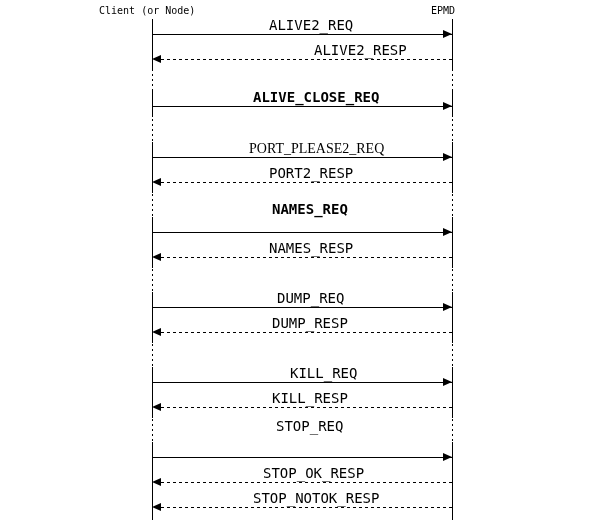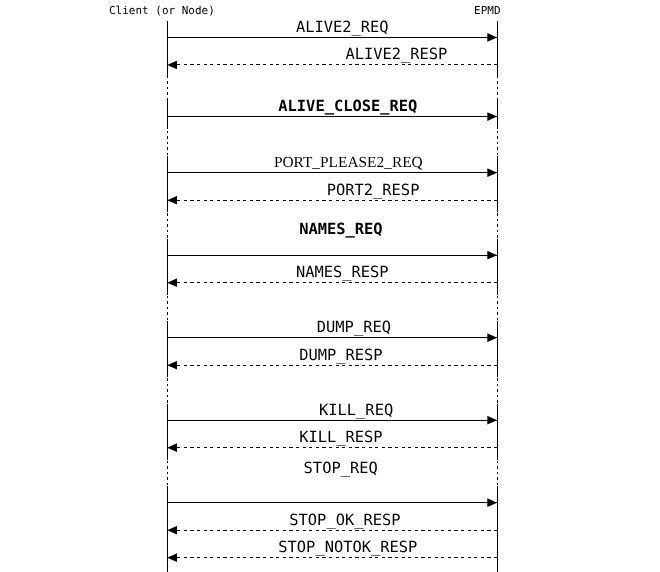--- a/index.html
+++ b/index.html
@@ -99,24 +99,24 @@
         <line x1="452" x2="152" y1="482" y2="482" stroke="#000000" stroke-width="1" shape-rendering="crispEdges" stroke-dasharray="3,3" marker-end="url(#arrow-left)"></line>
         <line x1="452" x2="152" y1="507" y2="507" stroke="#000000" stroke-width="1" shape-rendering="crispEdges" stroke-dasharray="3,3" marker-end="url(#arrow-left)"></line>
       </g>
   </svg>
 
   <div id="message-labels-layer">
       <div class="msg-label" style="left: 266px; top: 19px;">ALIVE2_REQ</div>
       <div class="msg-label" style="left: 263px; top: 44px; margin-left: 48px;">ALIVE2_RESP</div>
       <div class="msg-label" style="left: 250px; top: 91px; font-weight: bold;">ALIVE_CLOSE_REQ</div>
       <div class="msg-label" style="left: 246px; top: 142px; font-family: Liberation Serif, serif;">PORT_PLEASE2_REQ</div>
-      <div class="msg-label" style="left: 266px; top: 167px; margin-left: 28px;">PORT2_RESP</div>
+      <div class="msg-label" style="left: 266px; top: 167px;">PORT2_RESP</div>
       <div class="msg-label" style="left: 269px; top: 203px; font-weight: bold;">NAMES_REQ</div>
       <div class="msg-label" style="left: 266px; top: 242px;">NAMES_RESP</div>
-      <div class="msg-label" style="left: 285px; top: 292px;">DUMP_REQ</div>
+      <div class="msg-label" style="left: 274px; top: 292px;">DUMP_REQ</div>
       <div class="msg-label" style="left: 269px; top: 317px;">DUMP_RESP</div>
       <div class="msg-label" style="left: 287px; top: 367px;">KILL_REQ</div>
       <div class="msg-label" style="left: 269px; top: 392px;">KILL_RESP</div>
       <div class="msg-label" style="left: 273px; top: 420px;">STOP_REQ</div>
       <div class="msg-label" style="left: 260px; top: 467px;">STOP_OK_RESP</div>
       <div class="msg-label" style="left: 250px; top: 492px;">STOP_NOTOK_RESP</div>
     </div>
 
 </div>
 

